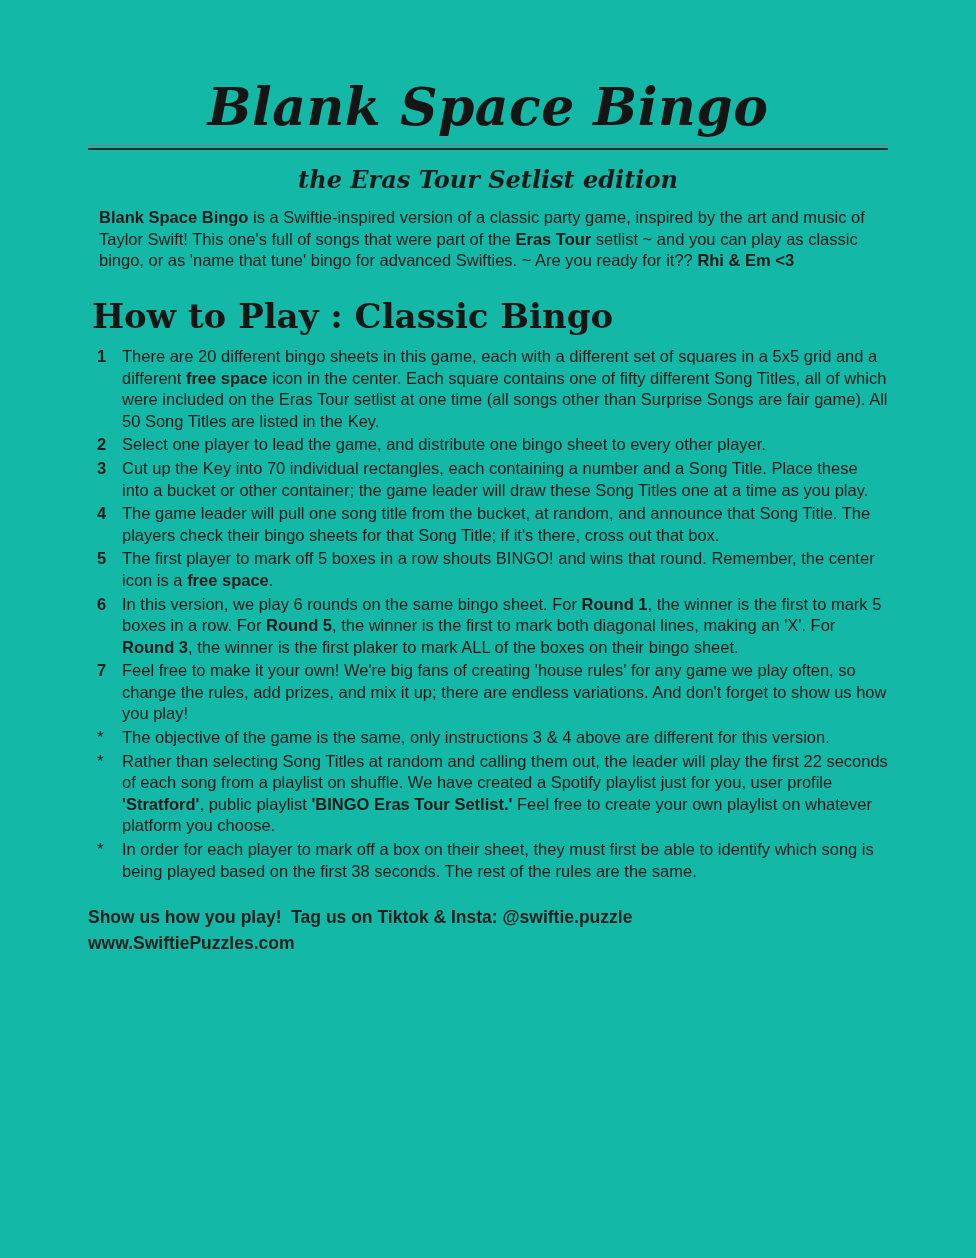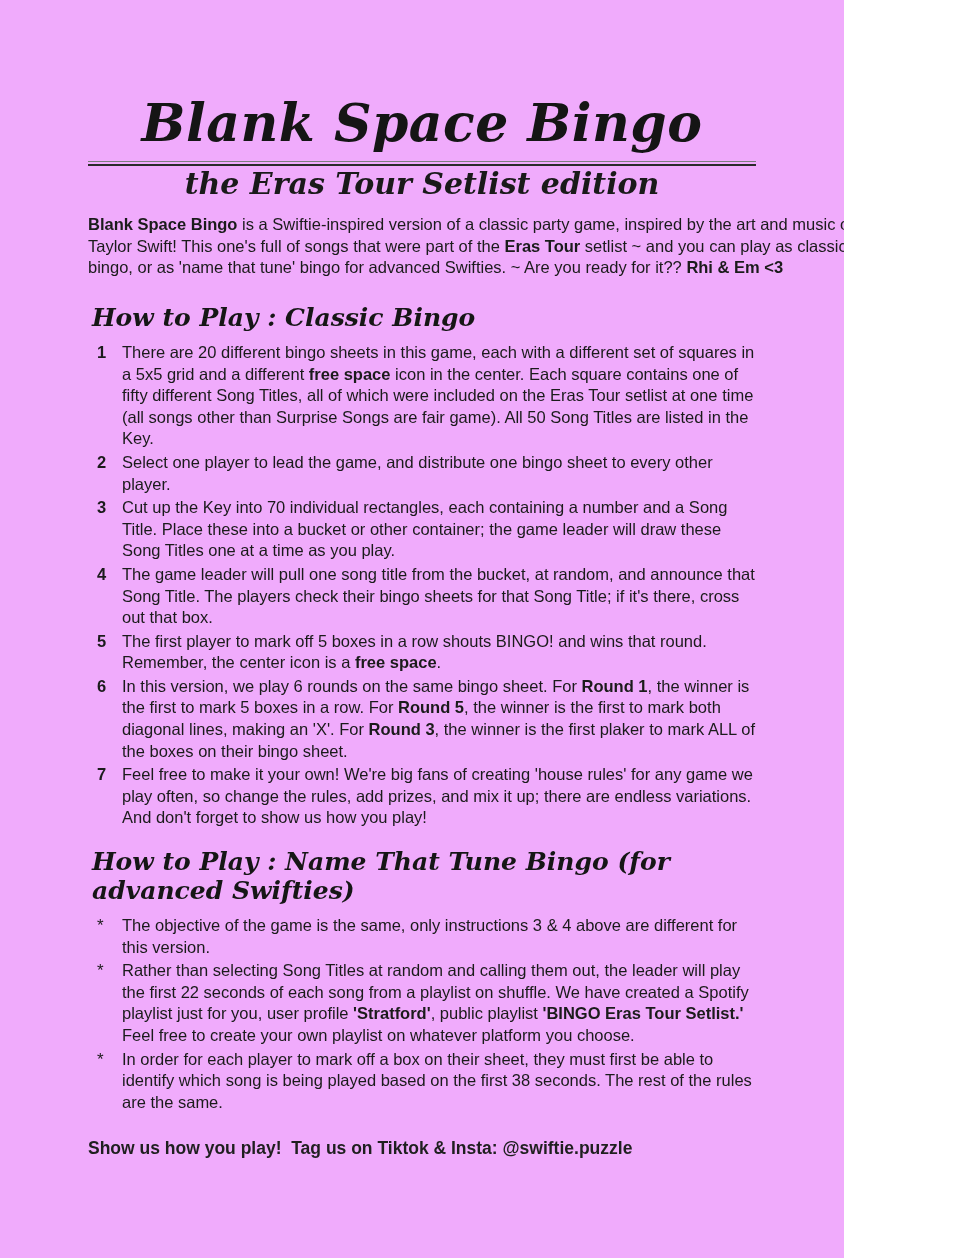--- a/index.html
+++ b/index.html
@@ -1,23 +1,23 @@
 <!DOCTYPE html>
 <html><head>
 <meta charset="utf-8">
 <style>
   html, body { margin: 0; padding: 0; background: #ffffff; }
   .page {
-    width: 844px;
+    width: 976px;
     height: 1258px;
     box-sizing: border-box;
-    background: #f0abfc;
+    background: #14b8a6;
     color: #1b1b1b;
     font-family: "Liberation Sans", "DejaVu Sans", sans-serif;
-    padding: 16px 88px;
+    padding: 0 88px;
     position: relative;
     overflow: hidden;
   }
   .title {
     font-family: "DejaVu Serif", "Liberation Serif", serif;
     font-style: italic;
     font-weight: 700;
     font-size: 52px;
     line-height: 1.1;
     text-align: center;
@@ -28,37 +28,36 @@
   .rule {
     margin-top: 10px;
     height: 2px;
     border-top: 1px solid #7d7d7d;
     border-bottom: 2px solid #2a2a2a;
   }
   .subtitle {
     font-family: "DejaVu Serif", "Liberation Serif", serif;
     font-style: italic;
     font-weight: 700;
-    font-size: 30px;
+    font-size: 24px;
     text-align: center;
-    margin-top: 0;
+    margin-top: 15px;
     color: #1a1a1a;
   }
   .intro {
     margin: 13px auto 0 auto;
     width: 778px;
     text-align: left;
     font-size: 16.5px;
     line-height: 21.6px;
   }
   .sec-heading {
     font-family: "DejaVu Serif", "Liberation Serif", serif;
-    font-style: italic;
     font-weight: 700;
-    font-size: 25px;
+    font-size: 34px;
     margin: 24px 0 10px 4px;
     color: #161616;
   }
   .sec-heading.second { margin-top: 18px; }
   .list { font-size: 16.5px; line-height: 21.6px; }
   .item { display: flex; margin-bottom: 2px; }
   .item .marker {
     width: 34px;
     padding-left: 9px;
     box-sizing: border-box;
@@ -122,21 +121,20 @@
       <span class="body"><span>In this version, we play 6 rounds on the same bingo sheet. For </span><b>Round 1</b><span>, the winner is the first to mark 5 boxes in a row. For </span><b>Round 5</b><span>, the winner is the first to mark both diagonal lines, making an 'X'. For </span><b>Round 3</b><span>, the winner is the first plaker to mark ALL of the boxes on their bingo sheet.</span></span>
     </div>
 
     <div class="item">
       <span class="marker">7</span>
       <span class="body">Feel free to make it your own! We're big fans of creating 'house rules' for any game we play often, so change the rules, add prizes, and mix it up; there are endless variations. And don't forget to show us how you play!</span>
     </div>
 
   </div>
 
-  <div class="sec-heading second">How to Play : Name That Tune Bingo (for advanced Swifties)</div>
 
   <div class="list">
 
     <div class="item">
       <span class="marker star">*</span>
       <span class="body">The objective of the game is the same, only instructions 3 &amp; 4 above are different for this version.</span>
     </div>
 
     <div class="item">
       <span class="marker star">*</span>
@@ -145,15 +143,16 @@
 
     <div class="item">
       <span class="marker star">*</span>
       <span class="body">In order for each player to mark off a box on their sheet, they must first be able to identify which song is being played based on the first 38 seconds. The rest of the rules are the same.</span>
     </div>
 
   </div>
 
   <div class="footer">
     <div class="fl bold">Show us how you play!  Tag us on Tiktok &amp; Insta: @swiftie.puzzle</div>
+    <div class="fl bold">www.SwiftiePuzzles.com</div>
   </div>
 
 </div>
 
 </body></html>

